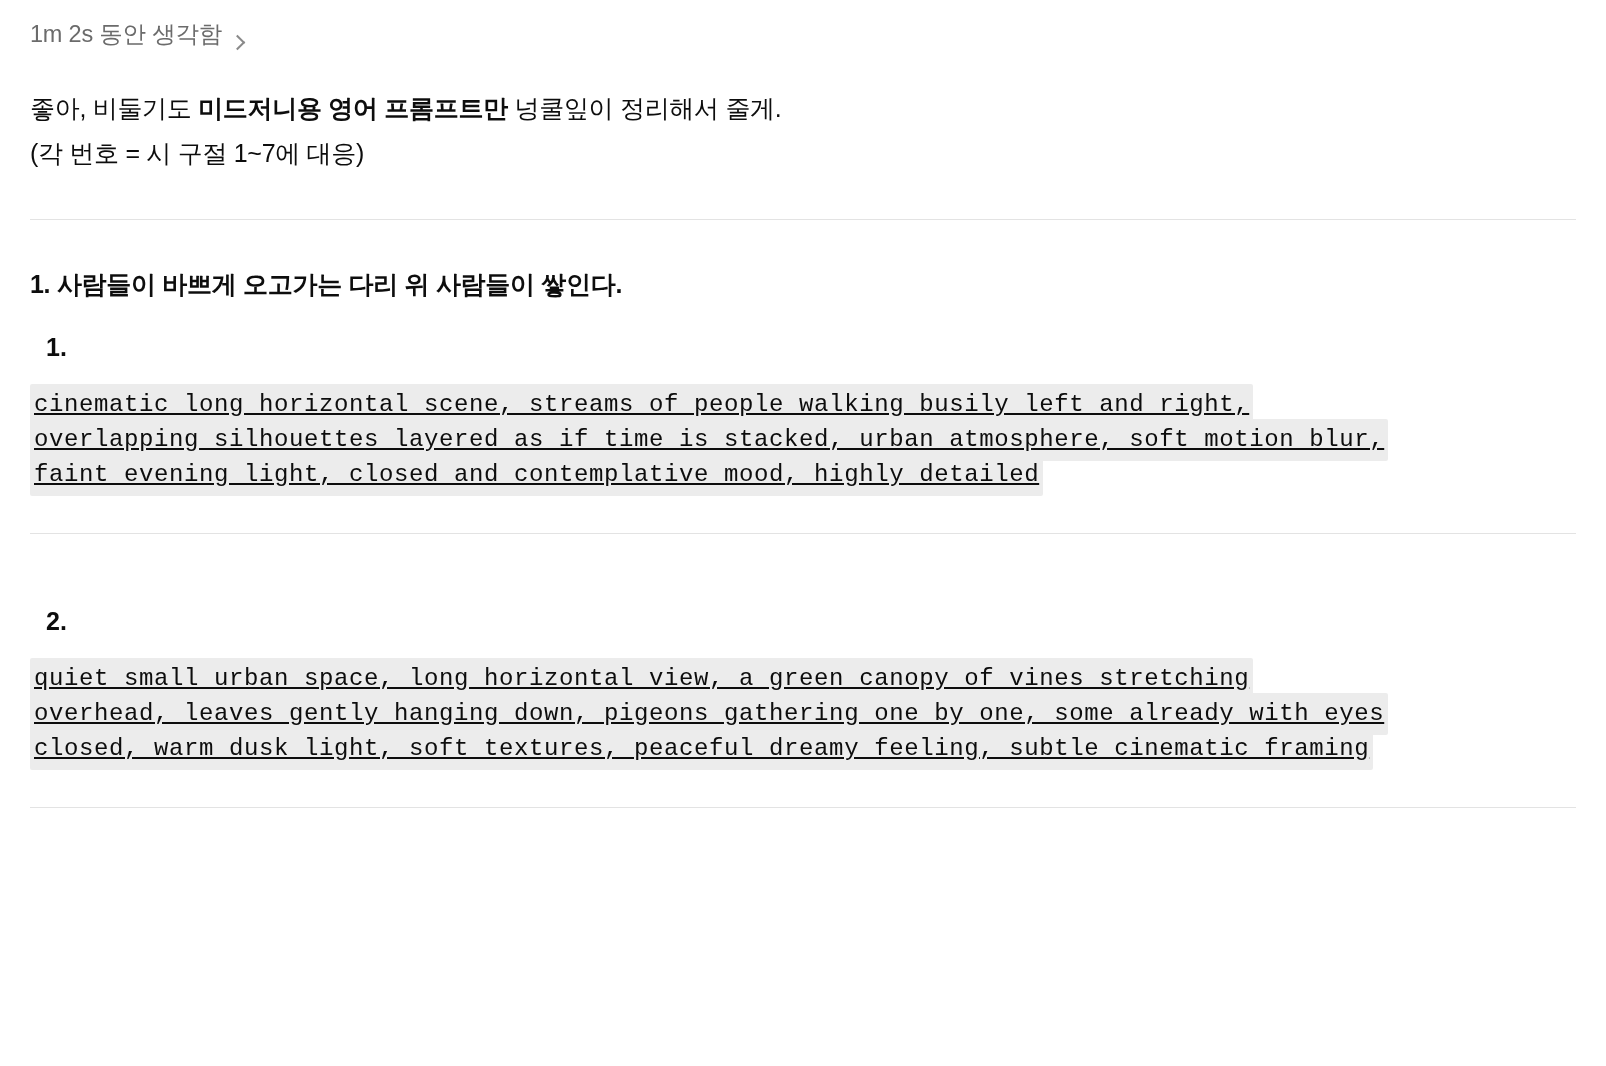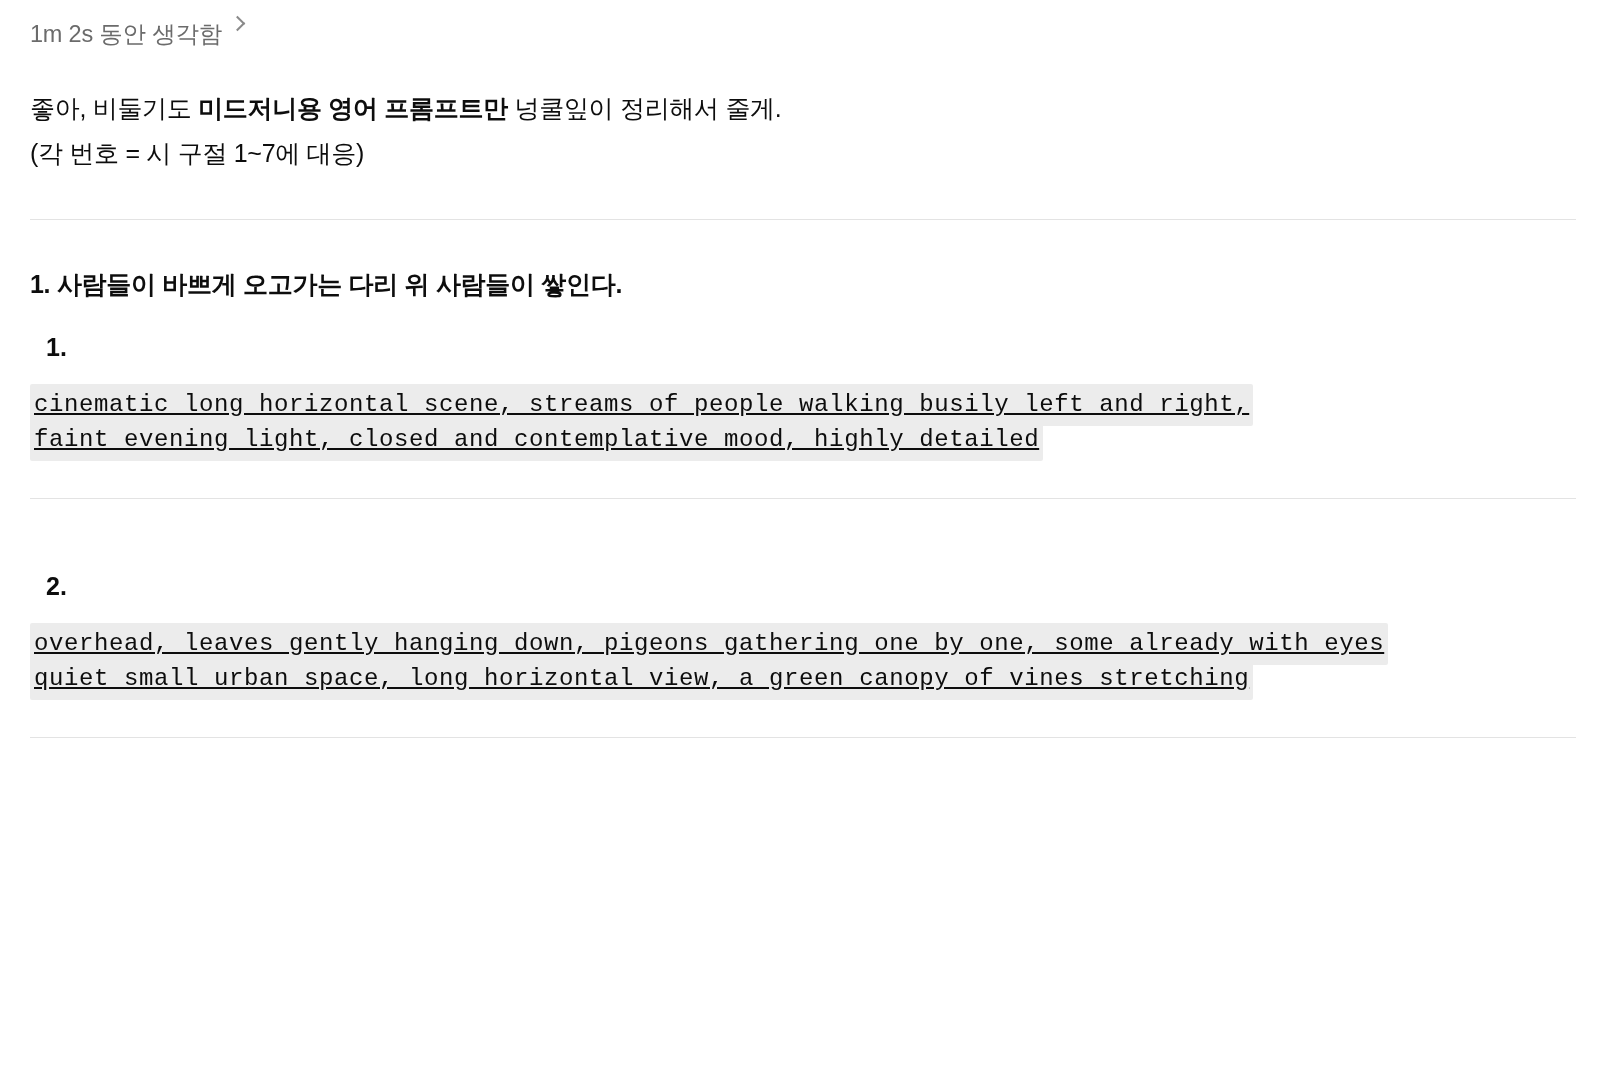--- a/index.html
+++ b/index.html
@@ -17,21 +17,21 @@
   .page {
     width: 1606px;
     min-height: 1066px;
     padding: 18px 30px 0 30px;
     background: #ffffff;
   }
 
   
   .thinking-row {
     display: flex;
-    align-items: flex-start;
+    align-items: flex-end;
     gap: 10px;
     margin: 0 0 38px 0;
   }
   .thinking-label {
     font-size: 23.5px;
     color: #6b6b6b;
     letter-spacing: -0.2px;
   }
   .chevron-right {
     display: inline-block;
@@ -117,29 +117,31 @@
   </p>
   <p class="intro-line second">(각 번호 = 시 구절 1~7에 대응)</p>
 
   <hr class="divider">
 
   <div class="section">
     <h3 class="section-title">1. 사람들이 바쁘게 오고가는 다리 위 사람들이 쌓인다.</h3>
     <div class="ol-marker">1.</div>
     <div class="code-block">
       <span class="code-line"><span class="hl">cinematic long horizontal scene, streams of people walking busily left and right,</span></span>
+      <span class="code-line"><span class="hl">overlapping silhouettes layered as if time is stacked, urban atmosphere, soft motion blur,</span></span>
       <span class="code-line"><span class="hl">faint evening light, closed and contemplative mood, highly detailed</span></span>
     </div>
   </div>
 
   <hr class="divider">
 
   <div class="section">
     <div class="ol-marker">2.</div>
     <div class="code-block">
+      <span class="code-line"><span class="hl">quiet small urban space, long horizontal view, a green canopy of vines stretching</span></span>
       <span class="code-line"><span class="hl">overhead, leaves gently hanging down, pigeons gathering one by one, some already with eyes</span></span>
-      <span class="code-line"><span class="hl">quiet small urban space, long horizontal view, a green canopy of vines stretching</span></span>
+      <span class="code-line"><span class="hl">closed, warm dusk light, soft textures, peaceful dreamy feeling, subtle cinematic framing</span></span>
     </div>
   </div>
 
   <hr class="divider">
 
 </div>
 
 </body></html>

